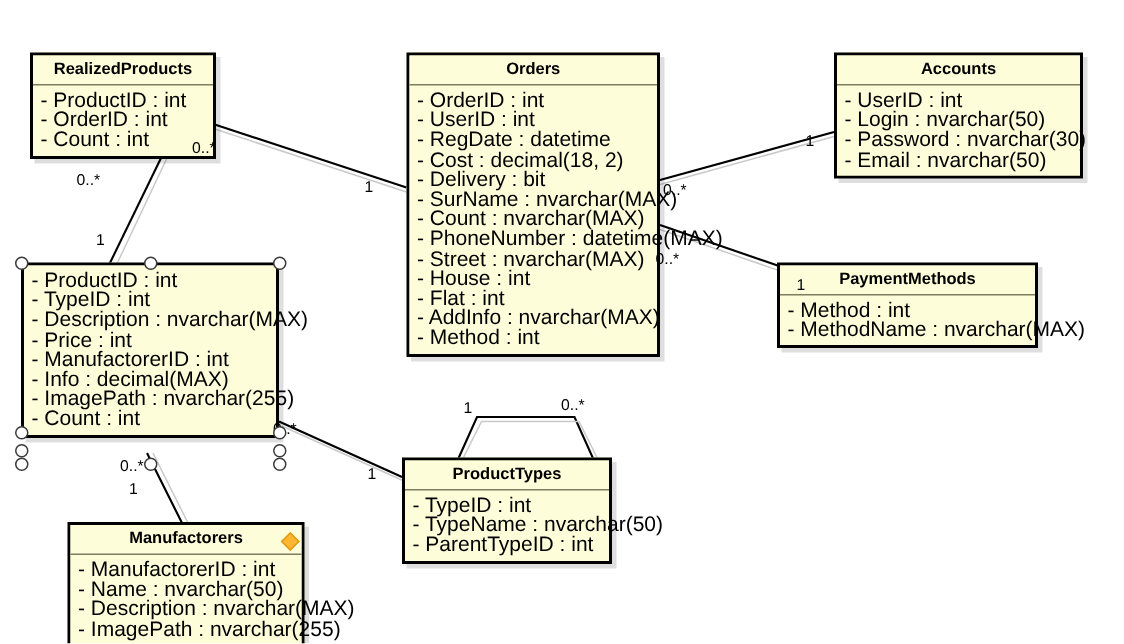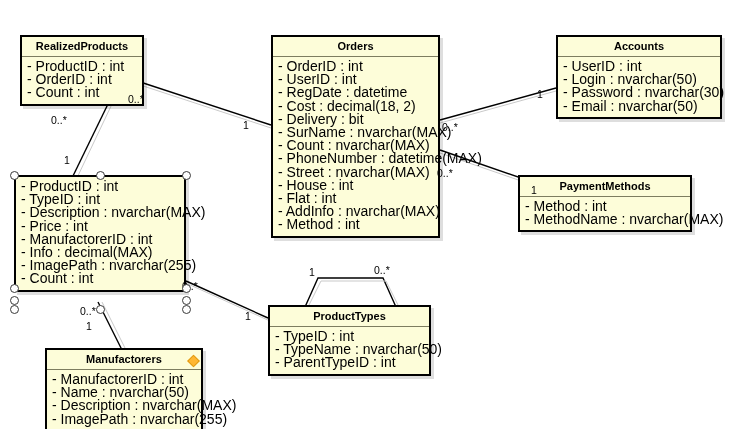--- a/index.html
+++ b/index.html
@@ -181,21 +181,21 @@
   <div class="handle" style="left:96px;  top:171px;"></div>
   <div class="handle" style="left:182px; top:171px;"></div>
   <div class="handle" style="left:10px;  top:284px;"></div>
   <div class="handle" style="left:182px; top:284px;"></div>
   <div class="handle" style="left:10px;  top:296px;"></div>
   <div class="handle" style="left:182px; top:296px;"></div>
   <div class="handle" style="left:10px;  top:305px;"></div>
   <div class="handle" style="left:96px;  top:305px;"></div>
   <div class="handle" style="left:182px; top:305px;"></div>
 
-  <div class="entity" style="left:268px; top:305px; width:163px;">
+  <div class="entity" style="left:268px; top:305px; width:140px;">
     <div class="entity-header">ProductTypes</div>
     <div class="entity-body">
       <div class="attr">- TypeID : int</div>
       <div class="attr">- TypeName : nvarchar(50)</div>
       <div class="attr">- ParentTypeID : int</div>
     </div>
   </div>
 
   <div class="entity" style="left:45px; top:348px; width:158px;">
     <div class="entity-header">Manufactorers<span class="diamond-marker"></span></div>

